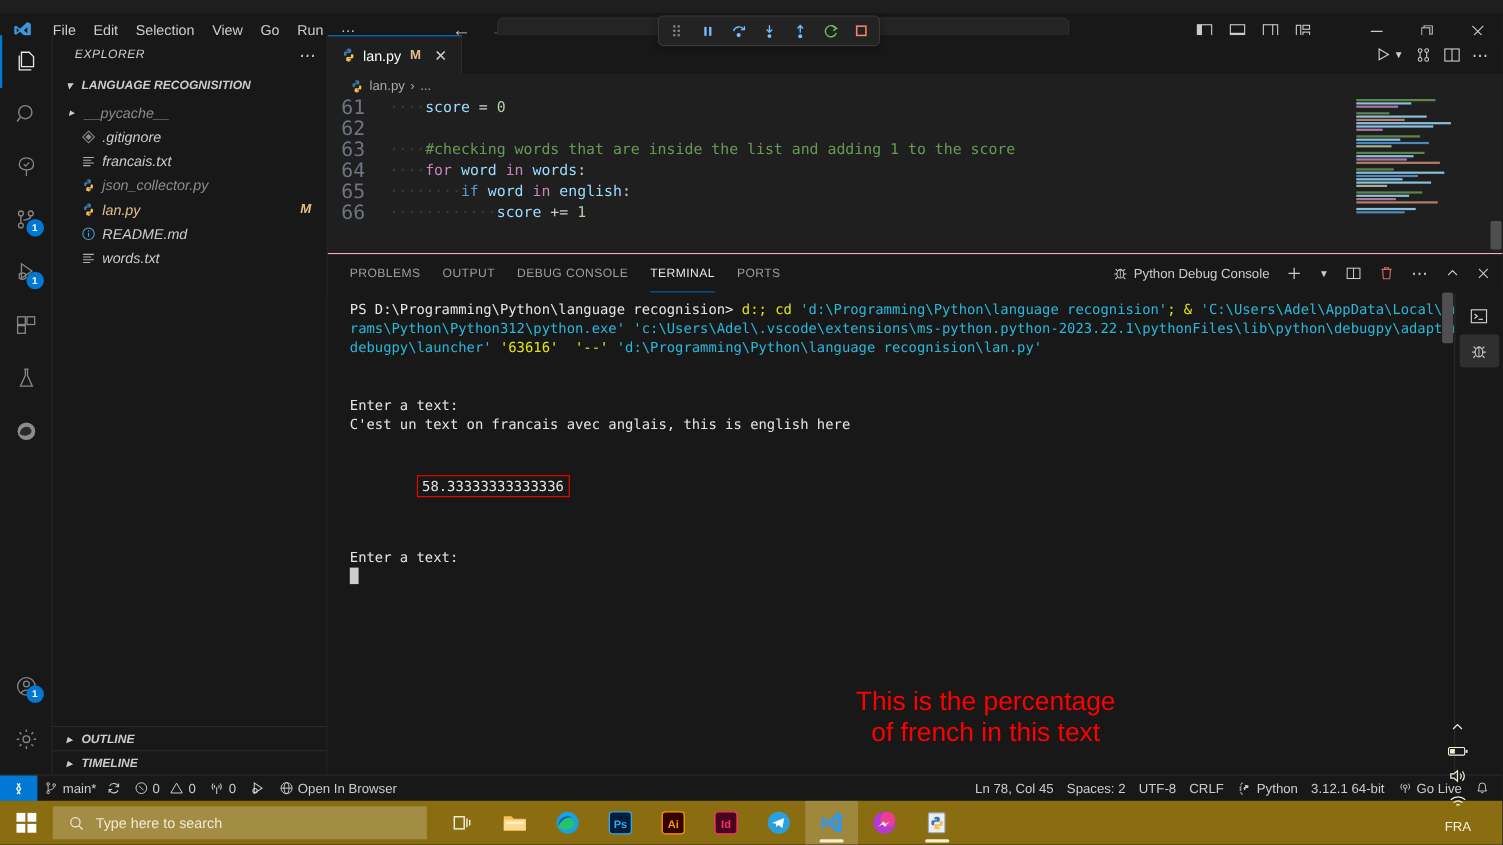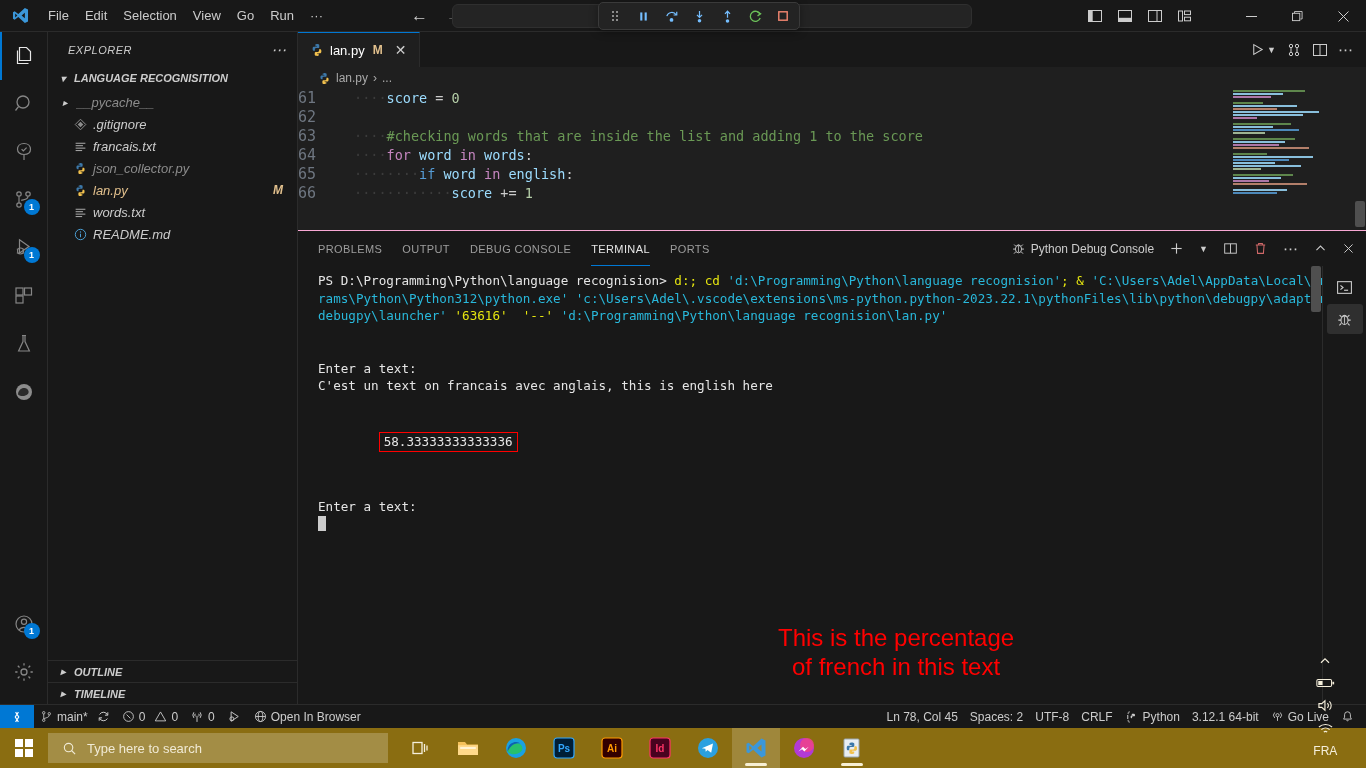--- a/index.html
+++ b/index.html
@@ -9,21 +9,21 @@
     background: #1e1e1e;
     font-family: "Liberation Sans", sans-serif;
     font-size: 13px;
     color: #cccccc;
     -webkit-font-smoothing: antialiased;
   }
   .app { position: relative; width: 1366px; height: 768px; }
 
   
   .titlebar {
-    position: absolute; top: 0; left: 0; width: 1366px; height: 32px;
+    position: absolute; top: 12px; left: 0; width: 1366px; height: 32px;
     background: #181818; display: flex; align-items: center;
     border-bottom: 1px solid #2b2b2b;
   }
   .vsc-logo { width: 40px; height: 32px; display: flex; align-items: center; justify-content: center; }
   .menu { display: flex; align-items: center; height: 32px; }
   .menu-item {
     padding: 0 8px; height: 22px; line-height: 22px; font-size: 13px;
     color: #cccccc; border-radius: 3px; cursor: default;
   }
   .nav-arrows { display: flex; align-items: center; margin-left: 80px; gap: 18px; }
@@ -116,21 +116,21 @@
   .breadcrumb {
     height: 22px; background: #1f1f1f; display: flex; align-items: center; gap: 5px;
     padding-left: 20px; font-size: 12px; color: #a9a9a9;
   }
   .code-wrap { position: relative; height: 138px; overflow: hidden; background: #1f1f1f; }
   .code {
     font-family: "DejaVu Sans Mono", monospace; font-size: 13.5px; line-height: 19px;
     padding-top: 0px;
   }
   .cline { display: flex; height: 19px; align-items: center; white-space: pre; }
-  .lnum { width: 56px; padding-right: 22px; color: #6e7681; font-size: 15px; flex: none; }
+  .lnum { width: 56px; text-align: right; padding-right: 22px; color: #6e7681; font-size: 18px; flex: none; }
   .ctext { color: #cccccc; }
   .ind { color: #3b3b3b; }
   .kw { color: #c586c0; }
   .kw2 { color: #569cd6; }
   .cm { color: #6a9955; }
   .var { color: #9cdcfe; }
   .num { color: #b5cea8; }
   .op { color: #cccccc; }
   .minimap {
     position: absolute; right: 14px; top: 0; width: 123px; height: 138px;
@@ -472,38 +472,38 @@
               <path d="M8.2 14.8c2.2 0 2-1 2-1v-1.6H8.1v-.6h3.4s1.5.2 1.5-2.2-.9-2.3-1.5-2.3h-1.1v1.6s.1 1.5-1.4 1.5H6.7s-1.3-.1-1.3 1.3v2s-.2 1.3 2.8 1.3zm1.2-.8a.5.5 0 1 1 0-1 .5.5 0 0 1 0 1z" fill="#f2c14e"></path>
             </svg>
         </span>
         <span class="nm orange">lan.py</span>
         <span class="mod">M</span>
       </div>
 
       <div class="tree-row" style="padding-left:24px">
         <span class="fi">
           <svg width="13" height="13" viewBox="0 0 16 16">
+              <circle cx="8" cy="8" r="6.4" fill="none" stroke="#4b9fd5" stroke-width="1.2"></circle>
+              <line x1="8" y1="7" x2="8" y2="11.4" stroke="#4b9fd5" stroke-width="1.3"></line>
+              <circle cx="8" cy="4.9" r=".85" fill="#4b9fd5"></circle>
+            </svg>
+        </span>
+        <span class="nm">README.md</span>
+      </div>
+
+      <div class="tree-row" style="padding-left:24px">
+        <span class="fi">
+          <svg width="13" height="13" viewBox="0 0 16 16">
               <line x1="2" y1="4" x2="14" y2="4" stroke="#b0b0b0" stroke-width="1.2"></line>
               <line x1="2" y1="7" x2="11" y2="7" stroke="#b0b0b0" stroke-width="1.2"></line>
               <line x1="2" y1="10" x2="14" y2="10" stroke="#b0b0b0" stroke-width="1.2"></line>
               <line x1="2" y1="13" x2="10" y2="13" stroke="#b0b0b0" stroke-width="1.2"></line>
             </svg>
         </span>
         <span class="nm">words.txt</span>
-      </div>
-
-      <div class="tree-row" style="padding-left:24px">
-        <span class="fi">
-          <svg width="13" height="13" viewBox="0 0 16 16">
-              <circle cx="8" cy="8" r="6.4" fill="none" stroke="#4b9fd5" stroke-width="1.2"></circle>
-              <line x1="8" y1="7" x2="8" y2="11.4" stroke="#4b9fd5" stroke-width="1.3"></line>
-              <circle cx="8" cy="4.9" r=".85" fill="#4b9fd5"></circle>
-            </svg>
-        </span>
-        <span class="nm">README.md</span>
       </div>
     </div>
 
     <div class="sb-foot-item">
       <span class="chev">▸</span>
       <span>OUTLINE</span>
     </div>
     <div class="sb-foot-item">
       <span class="chev">▸</span>
       <span>TIMELINE</span>

